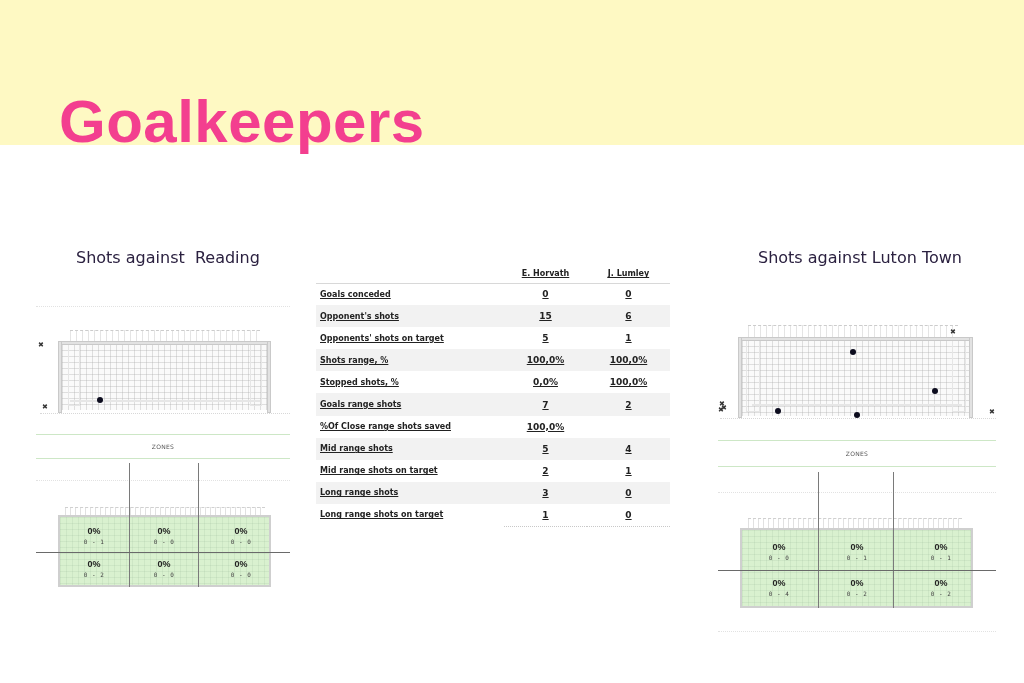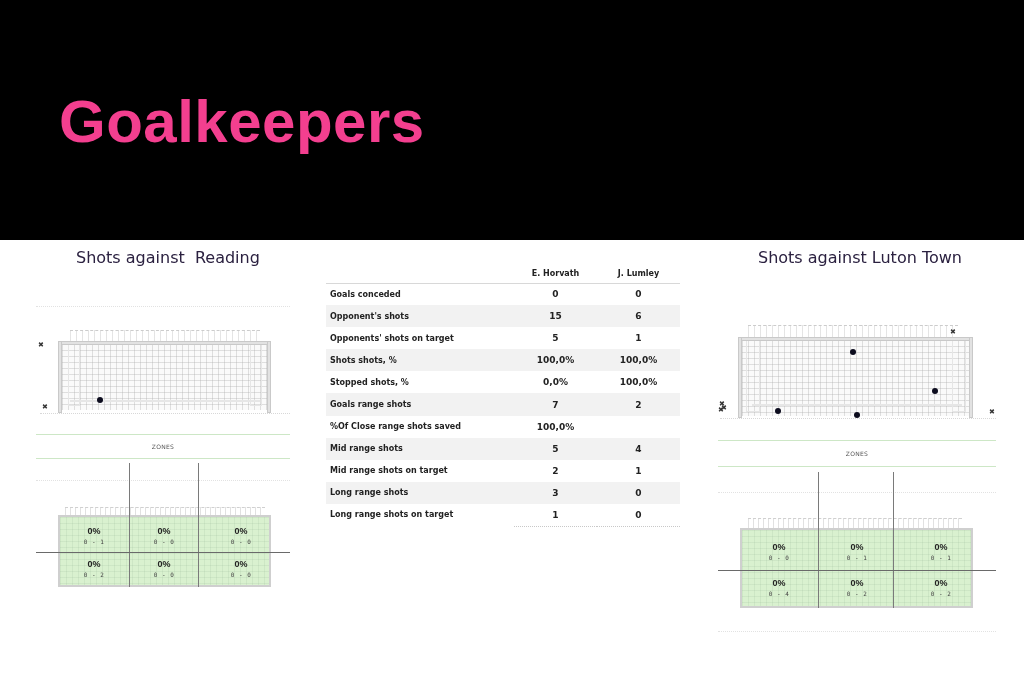--- a/index.html
+++ b/index.html
@@ -1,19 +1,19 @@
 <!DOCTYPE html>
 <html><head>
 <meta charset="utf-8">
 <style>
   * { box-sizing: border-box; margin: 0; padding: 0; }
   html, body { width: 1024px; height: 683px; background: #ffffff; overflow: hidden; }
   body { position: relative; font-family: "Liberation Sans", sans-serif; color: #222; }
 
-  .banner { position: absolute; left: 0; top: 0; width: 1024px; height: 240px; background: #000000; }
+  .banner { position: absolute; left: 0; top: 0; width: 1024px; height: 145px; background: #fef9c3; }
   .banner-title { position: absolute; left: 59px; top: 88px; font-family: "Liberation Sans", sans-serif; font-weight: bold; font-size: 60px; color: #f33f8f; letter-spacing: 0.5px; line-height: 68px; }
 
   .panel-title { position: absolute; font-family: "DejaVu Sans", sans-serif; font-size: 16px; color: #2b2140; white-space: pre; }
 
   
   .goal { position: absolute; }
   .goal .net { position: absolute; background-color: #fafafa;
     background-image:
       linear-gradient(to right, rgba(170,170,170,0.35) 1px, transparent 1px),
       linear-gradient(to bottom, rgba(170,170,170,0.35) 1px, transparent 1px);
@@ -41,21 +41,21 @@
     background-image: linear-gradient(to right, rgba(180,180,180,0.4) 1px, transparent 1px);
     background-size: 5px 5px; }
   .vline { position: absolute; width: 1px; background: #7a7a7a; }
   .hline { position: absolute; height: 1px; background: #6a6a6a; }
   .dotline { position: absolute; border-top: 1px dotted #e2e2e2; }
   .zone-cell { position: absolute; text-align: center; }
   .zone-pct { font-size: 9px; font-weight: bold; color: #222; line-height: 11px; }
   .zone-score { font-size: 6px; color: #444; line-height: 9px; letter-spacing: 0.5px; font-family: "DejaVu Sans Mono", monospace; }
 
   
-  .stats-table { position: absolute; left: 326px; top: 265px; width: 354px; border-collapse: collapse; font-family: "DejaVu Sans", sans-serif; }
+  .stats-table { position: absolute; left: 316px; top: 265px; width: 354px; border-collapse: collapse; font-family: "DejaVu Sans", sans-serif; text-decoration: underline; }
   .stats-table th { font-size: 8px; font-weight: bold; color: #222; height: 18px; text-align: center; }
   .stats-table thead tr { border-bottom: 1px solid #d8d8d8; }
   .stats-table td { font-size: 8px; font-weight: bold; height: 22.1px; color: #222; }
   .stats-table td.label { padding-left: 4px; text-align: left; width: 188px; }
   .stats-table td.val { text-align: center; width: 83px; font-size: 9px; }
   .stats-table tbody tr:nth-child(even) { background: #f2f2f2; }
   .stats-table tbody tr:last-child td.val { border-bottom: 1px dotted #c8c8c8; }
 </style>
 </head>
 <body>
@@ -141,21 +141,21 @@
         <td class="label">Opponent's shots</td>
         <td class="val">15</td>
         <td class="val">6</td>
       </tr>
       <tr>
         <td class="label">Opponents' shots  on target</td>
         <td class="val">5</td>
         <td class="val">1</td>
       </tr>
       <tr>
-        <td class="label">Shots shots, %</td>
+        <td class="label">Shots range, %</td>
         <td class="val">100,0%</td>
         <td class="val">100,0%</td>
       </tr>
       <tr>
         <td class="label">Stopped shots, %</td>
         <td class="val">0,0%</td>
         <td class="val">100,0%</td>
       </tr>
       <tr>
         <td class="label">Goals range shots</td>

